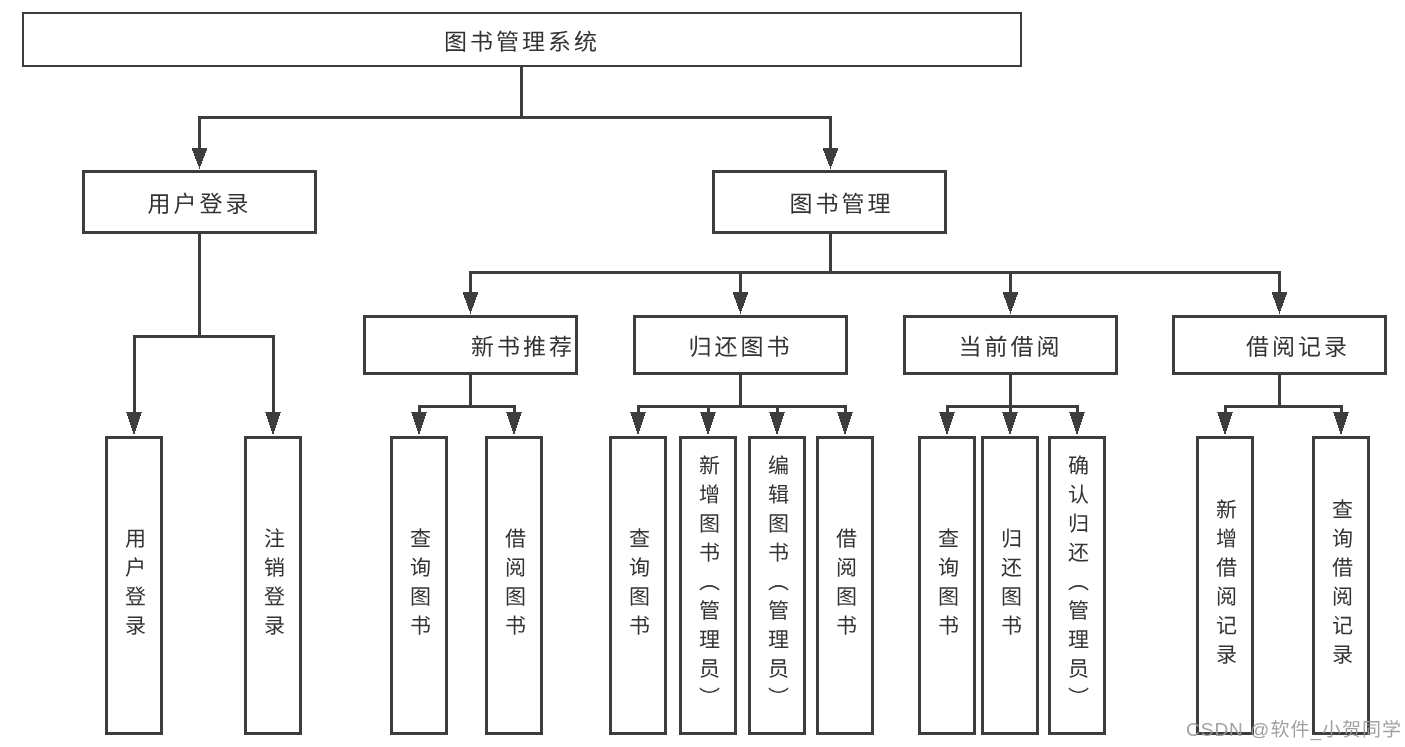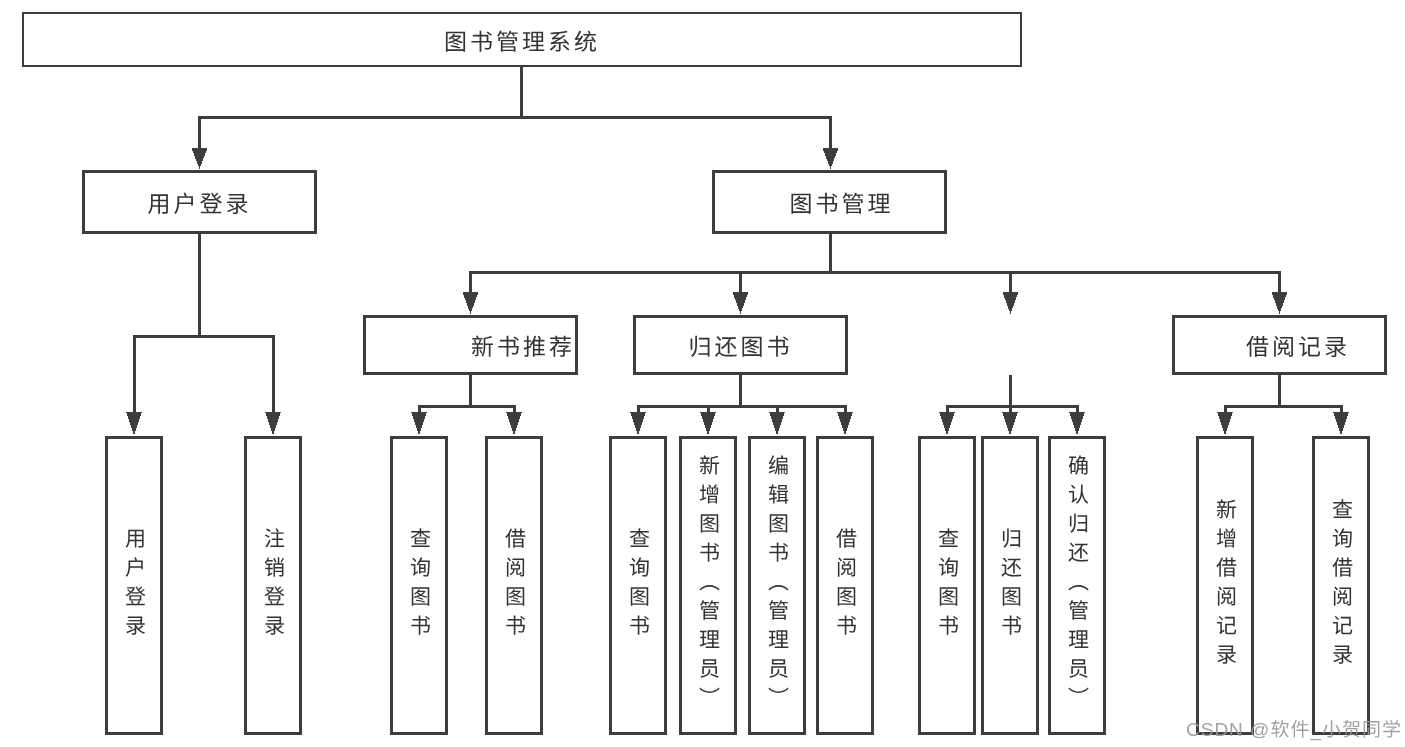--- a/index.html
+++ b/index.html
@@ -123,20 +123,23 @@
   <div class="box" style="left:712px;top:170px;width:235px;height:64px;padding-left:24px;">
     <span class="hlabel">图书管理</span>
   </div>
 
   <div class="box" style="left:363px;top:315px;width:215px;height:60px;justify-content:flex-end;">
     <span class="hlabel">新书推荐</span>
   </div>
   <div class="box" style="left:633px;top:315px;width:215px;height:60px;">
     <span class="hlabel">归还图书</span>
   </div>
+  <div class="box" style="left:903px;top:315px;width:215px;height:60px;">
+    <span class="hlabel">当前借阅</span>
+  </div>
   <div class="box" style="left:1172px;top:315px;width:215px;height:60px;padding-left:37px;">
     <span class="hlabel">借阅记录</span>
   </div>
 
   <div class="box leaf" style="left:105px;top:436px;width:58px;height:299px;">
     <span class="vlabel">用户登录</span>
   </div>
   <div class="box leaf" style="left:244px;top:436px;width:58px;height:299px;">
     <span class="vlabel">注销登录</span>
   </div>

